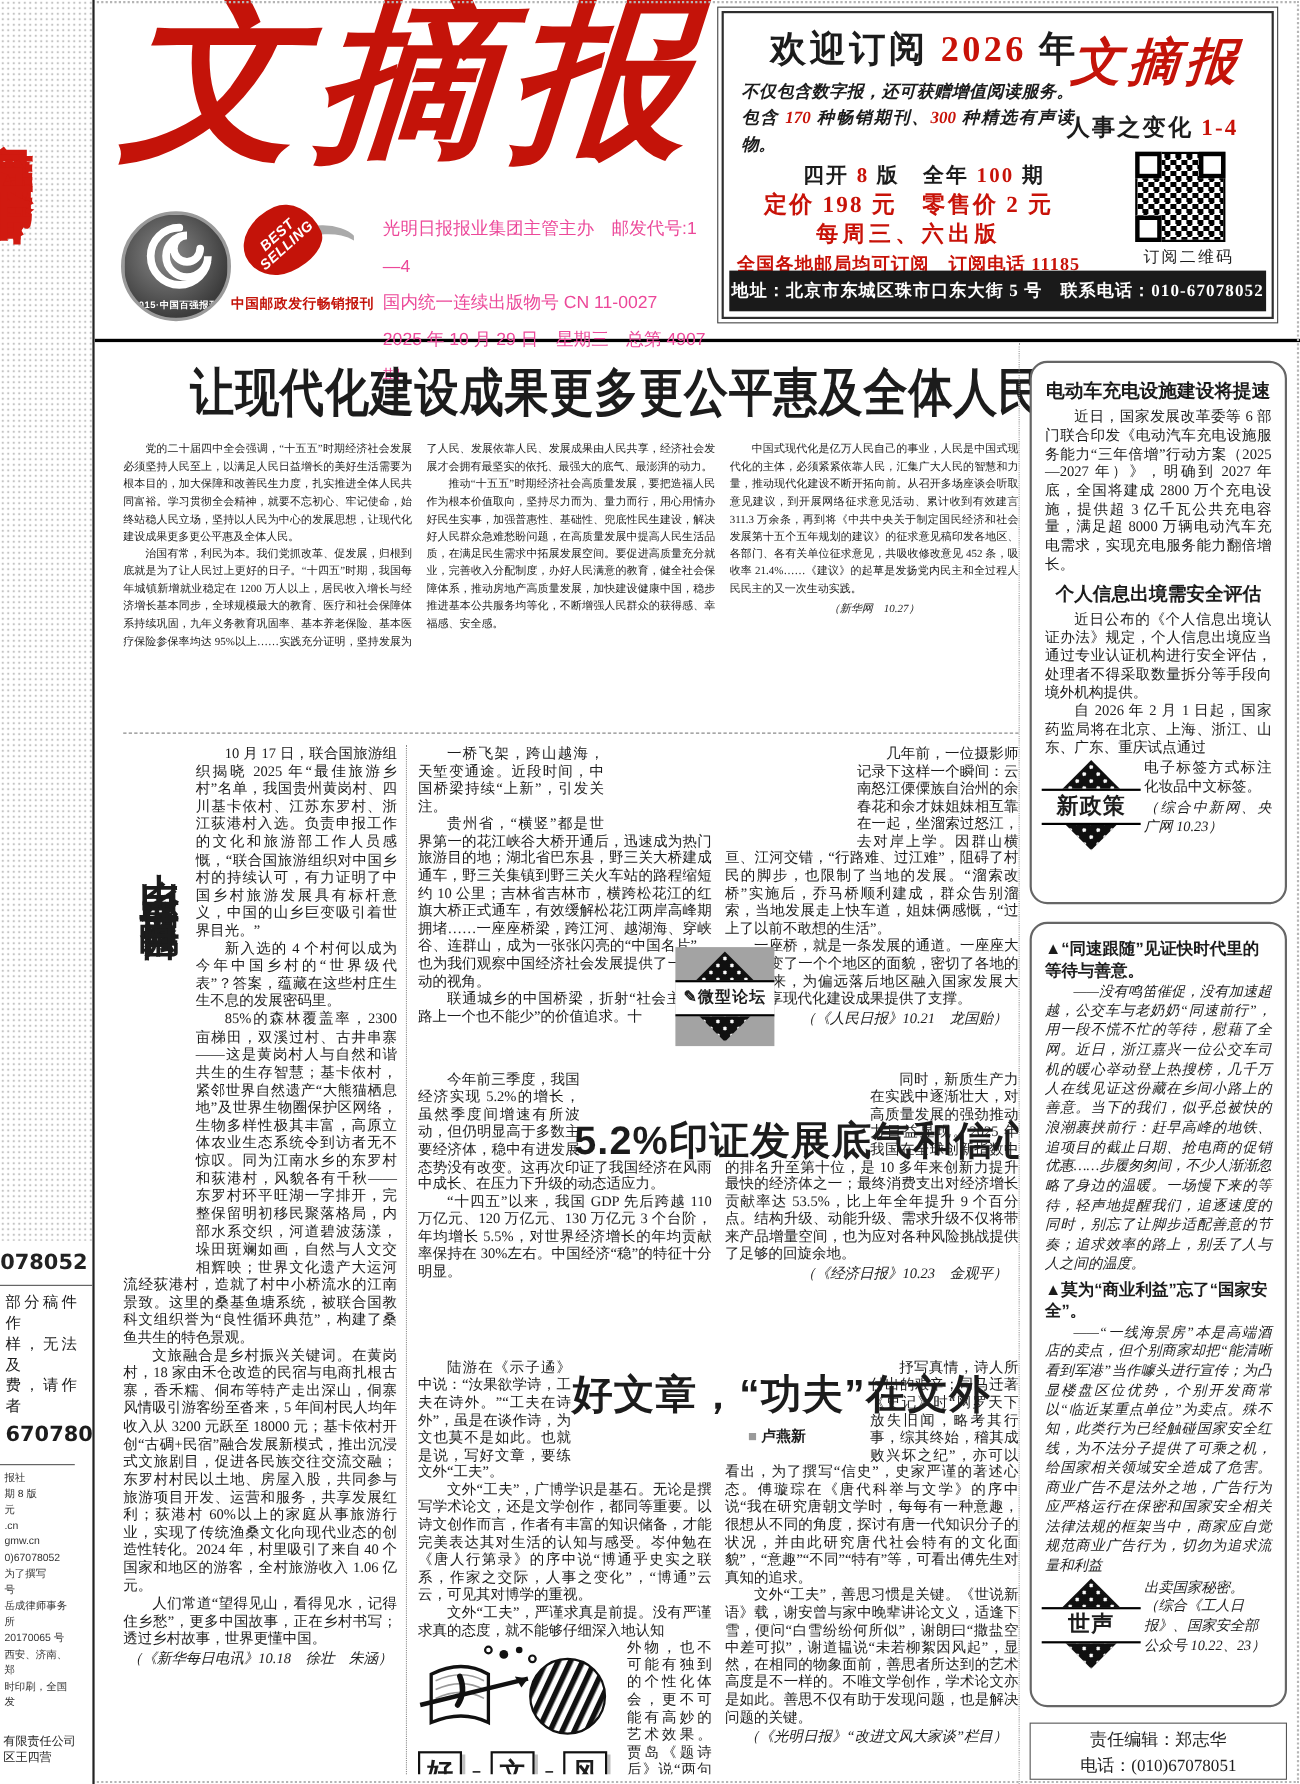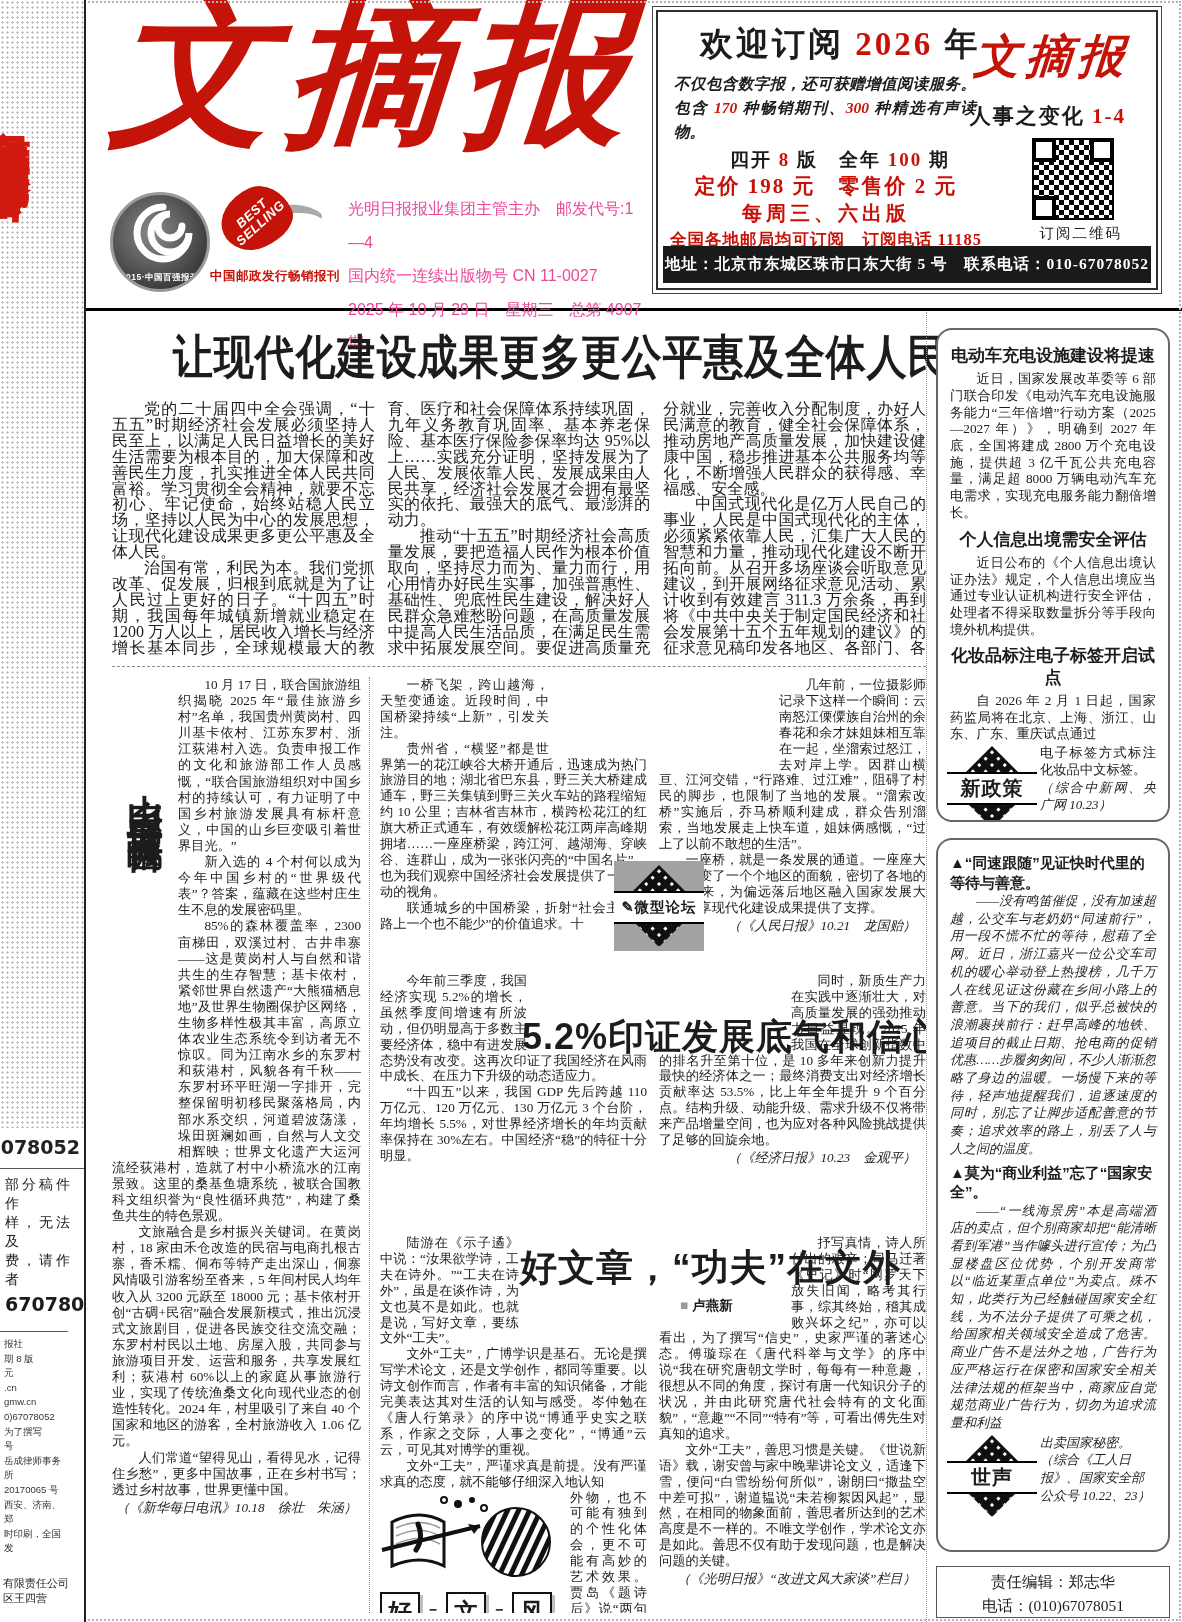--- a/index.html
+++ b/index.html
@@ -60,21 +60,21 @@
   .qr-eye { position:absolute; width:16px; height:16px; background:#fff; border:4px solid #000; box-sizing:content-box; }
   .qr-label { position:absolute; right:34px; top:212px; font:14.5px "Liberation Sans",sans-serif; letter-spacing:2px; }
   .addr-bar { position:absolute; left:5px; right:5px; bottom:5px; height:37px; background:#1a1a1a; color:#fff;
         display:flex; align-items:center; justify-content:center; font:700 15.5px "Liberation Serif",serif; letter-spacing:1px; }
 
   
   #main { position:absolute; left:112px; top:312px; width:814px; height:1306px; }
   .lead-headline { margin:14px 0 12px; text-align:center; font-family:"Liberation Sans",sans-serif; font-weight:900;
         font-size:47px; white-space:nowrap; transform:scaleX(.85); letter-spacing:1px; }
   .lead-body { column-count:3; column-gap:13px; height:256px; overflow:hidden;
-        font-size:16px; line-height:15.9px; text-align:justify; }
+        font-size:10px; line-height:15.9px; text-align:justify; }
   .flow p { margin:0; text-indent:2em; }
   .source { font-style:italic; margin-top:2px; }
   .src-center { text-align:center; }
   .src-right { text-align:right; padding-right:10px; }
   .lead-sep { border:none; border-top:1.5px dashed #8a8a8a; margin:9px 0 10px; }
 
   .lower { display:flex; align-items:stretch; }
   .art-a { width:258px; padding-right:8px; border-right:1.5px dotted #8a8a8a; box-sizing:content-box;
         font-size:13.2px; line-height:16.1px; text-align:justify; overflow:hidden; }
   .a-float { float:left; width:66px; height:470px; }
@@ -352,21 +352,20 @@
     </div>
   </div>
 
   <div id="sidebar">
 
     <div id="policy-box" class="side-box">
       <div class="p-title">电动车充电设施建设将提速</div>
       <div class="p-body">近日，国家发展改革委等 6 部门联合印发《电动汽车充电设施服务能力“三年倍增”行动方案（2025—2027 年）》，明确到 2027 年底，全国将建成 2800 万个充电设施，提供超 3 亿千瓦公共充电容量，满足超 8000 万辆电动汽车充电需求，实现充电服务能力翻倍增长。</div>
       <div class="p-title">个人信息出境需安全评估</div>
       <div class="p-body">近日公布的《个人信息出境认证办法》规定，个人信息出境应当通过专业认证机构进行安全评估，处理者不得采取数量拆分等手段向境外机构提供。</div>
-      <div class="p-title">化妆品标注电子标签开启试点</div>
       <div class="p-body">自 2026 年 2 月 1 日起，国家药监局将在北京、上海、浙江、山东、广东、重庆试点通过</div>
       <div class="box-row">
         <div class="badge">
           <div class="dia"></div>
           <div class="band">新政策</div>
         </div>
         <div class="rest">
           <div>电子标签方式标注化妆品中文标签。</div>
           <div class="source">（综合中新网、央广网 10.23）</div>
         </div>

